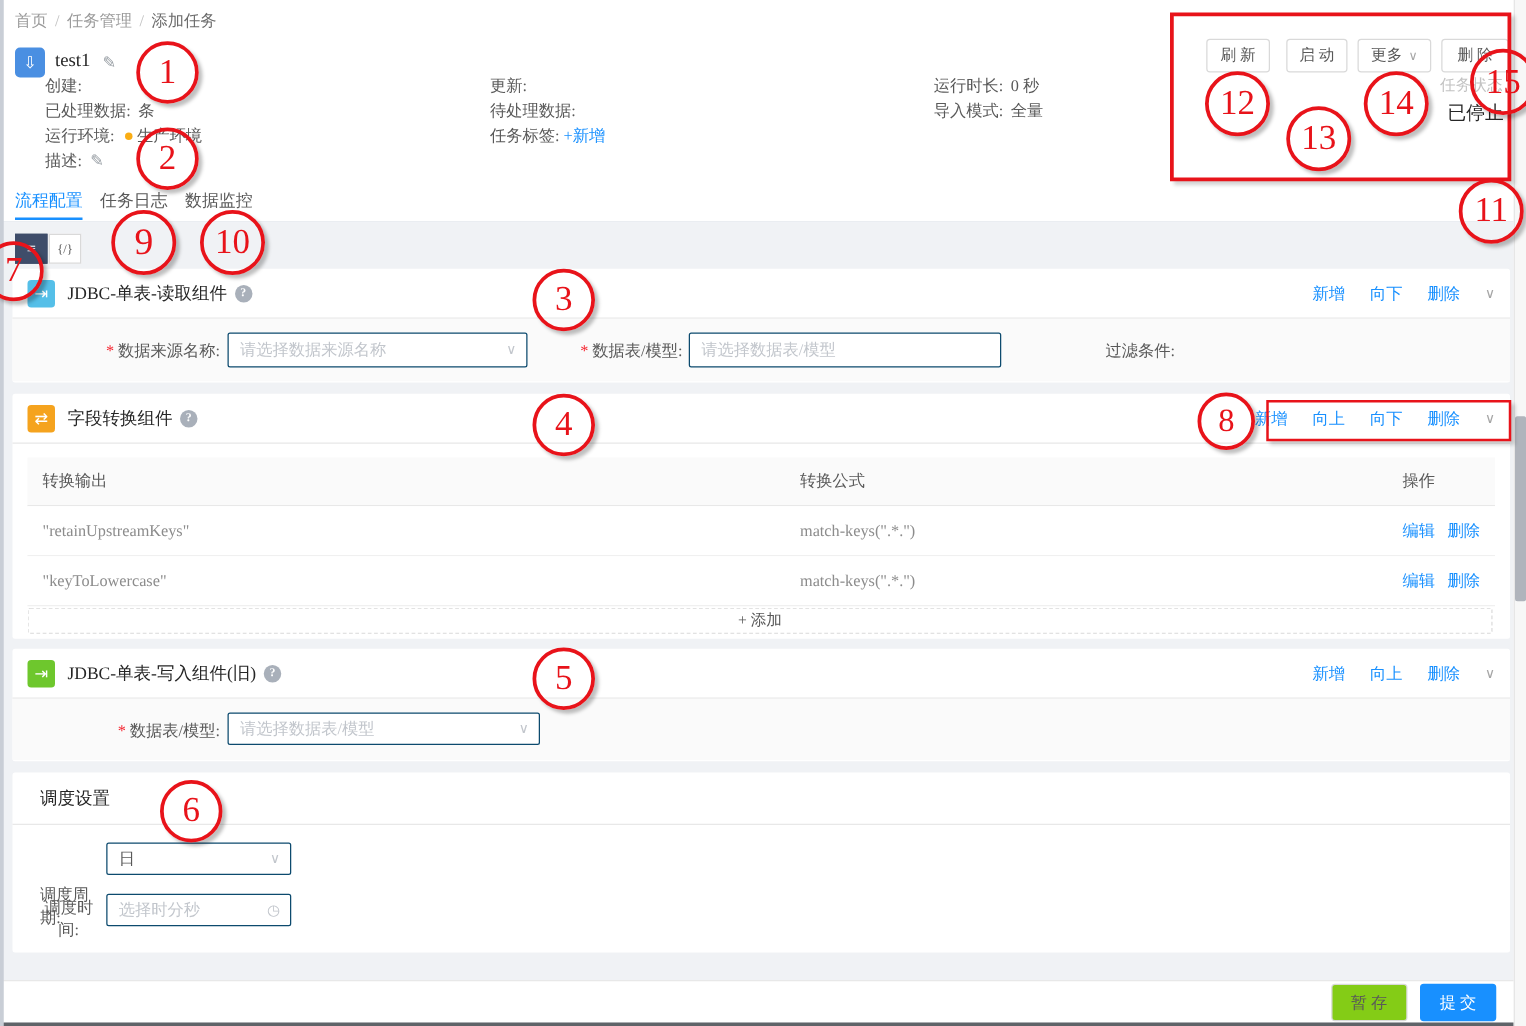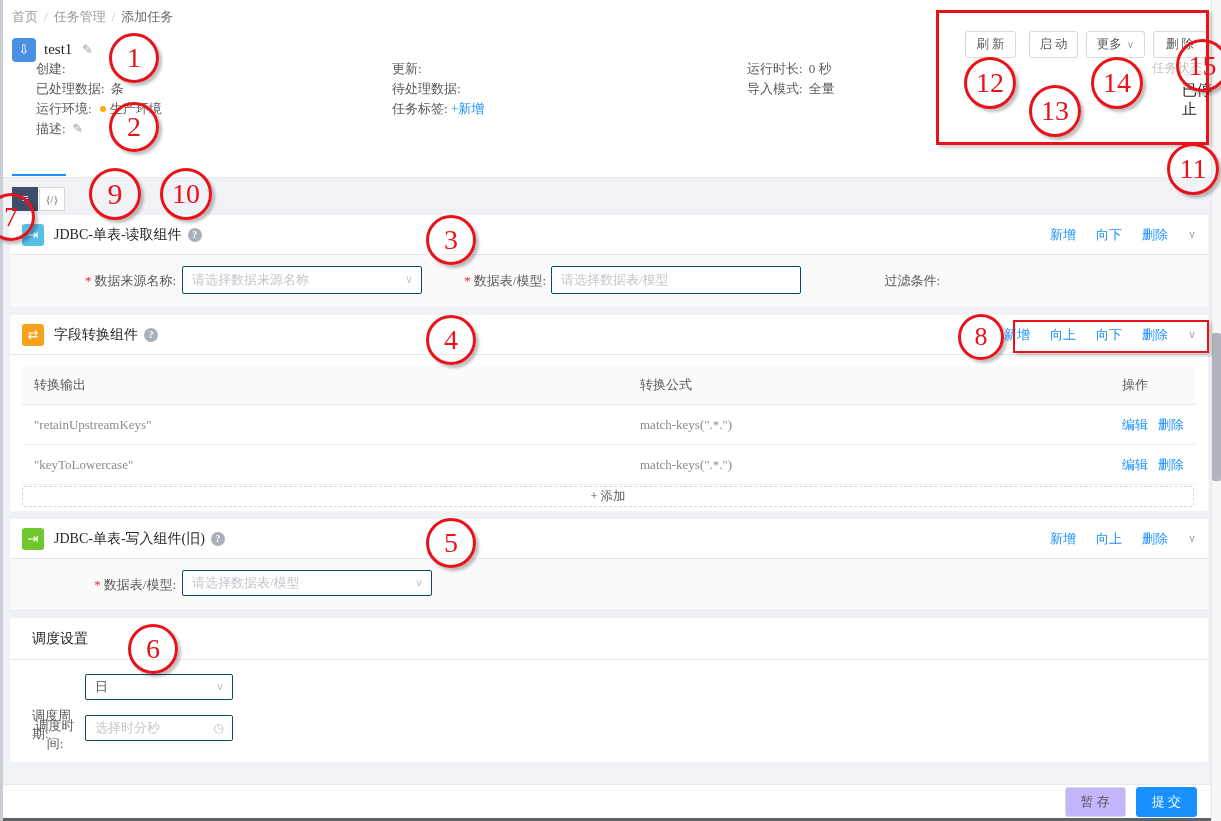--- a/index.html
+++ b/index.html
@@ -19,21 +19,21 @@
   .info-col{line-height:20px;}
   .info-line{height:20px;white-space:nowrap;}
   .info-line .val{margin-left:6px;}
   .dot{display:inline-block;width:6px;height:6px;border-radius:50%;background:#faad14;margin:0 4px 1px 8px;}
   .link{color:#1890ff;cursor:pointer;text-decoration:none;}
   
   .btn{position:absolute;height:25px;background:#fff;border:1px solid #d9d9d9;border-radius:3px;
        color:#595959;font-size:12.5px;display:flex;align-items:center;justify-content:center;cursor:pointer;}
   .btn .chev{margin-left:5px;color:#a6a6a6;font-size:10px;}
   .status-label{color:#c3c3c3;font-size:12.5px;}
-  .status-value{color:#262626;font-size:15px;margin-left:24px;}
+  .status-value{color:#262626;font-size:15px;}
   
   .tabs{left:12px;top:152px;display:flex;gap:14px;font-size:13.5px;color:#595959;}
   .tab{cursor:pointer;padding-bottom:6px;}
   .tab.active{color:#1890ff;}
   .tab-underline{left:12px;top:174px;width:54px;height:2px;background:#1890ff;}
   .tab-border{left:0;top:177px;width:1211px;height:1px;background:#e4e7ed;}
   .content-bg{left:0;top:178px;width:1211px;height:643px;background:#f0f2f5;}
   
   .vbtn{width:24px;height:22px;display:flex;align-items:center;justify-content:center;border:1px solid #d9d9d9;
         background:#fff;color:#595959;font-size:10px;cursor:pointer;}
@@ -61,21 +61,21 @@
   .trow{display:flex;align-items:center;height:39px;border-bottom:1px solid #f0f0f0;background:#fff;color:#8c8c8c;}
   .trow.thead{height:38px;background:#fafafa;color:#595959;border-bottom:1px solid #e8e8e8;}
   .tc1{width:618px;padding-left:12px;box-sizing:border-box;}
   .tc2{width:482px;box-sizing:border-box;}
   .tc3{flex:1;display:flex;gap:10px;}
   .add-row{position:absolute;left:12px;top:171px;width:1172px;height:21px;border:1px dashed #d9d9d9;border-radius:2px;
            background:#fff;display:flex;align-items:center;justify-content:center;color:#595959;font-size:12.5px;cursor:pointer;box-sizing:border-box;}
   
   .footer{left:0;top:784px;width:1211px;height:34px;background:#fff;border-top:1px solid #e8e8e8;
           display:flex;align-items:center;justify-content:flex-end;gap:10px;padding-right:14px;box-sizing:border-box;}
-  .fbtn{height:28px;padding:0 15px;border:1px solid #d9d9d9;border-radius:3px;background:#c4b5fd;color:#595959;
+  .fbtn{height:28px;padding:0 15px;border:1px solid #d9d9d9;border-radius:3px;background:#84cc16;color:#595959;
         font-size:13px;display:flex;align-items:center;cursor:pointer;}
   .fbtn.primary{background:#1890ff;border-color:#1890ff;color:#fff;}
   .bottom-strip{left:0;top:818px;width:1211px;height:3px;background:#5f6368;}
   
   .sb-track{left:1211px;top:0;width:10px;height:821px;background:#f7f7f7;border-left:1px solid #e6e6e6;box-sizing:border-box;}
   .sb-thumb{left:1212px;top:333px;width:9px;height:148px;background:#b0b4bc;border-radius:2px;}
   
   .annot{position:absolute;border:3px solid #e8131a;border-radius:50%;color:#e8131a;background:transparent;
          display:flex;align-items:center;justify-content:center;font-size:28px;line-height:1;
          box-shadow:3px 3px 3px rgba(0,0,0,0.25);z-index:30;}
@@ -123,20 +123,25 @@
   <div class="btn" style="left:1086px;top:31px;width:57px;">
       <span>更多</span>
       <span class="chev">∨</span>
     </div>
   <div class="btn" style="left:1153px;top:31px;width:52px;">
       <span>删 除</span>
     </div>
   <span class="abs status-label" style="left:1152px;top:60px;">任务状态</span>
   <span class="abs status-value" style="left:1158px;top:81px;">已停止</span>
 
+  <div class="abs tabs">
+    <span class="tab active">流程配置</span>
+    <span class="tab">任务日志</span>
+    <span class="tab">数据监控</span>
+  </div>
   <div class="abs tab-underline"></div>
   <div class="abs tab-border"></div>
 
   <div class="abs content-bg"></div>
 
   <div class="abs" style="left:12px;top:187px;display:flex;gap:1px;">
     <div class="vbtn active">
         <span>≡</span>
       </div>
     <div class="vbtn">

